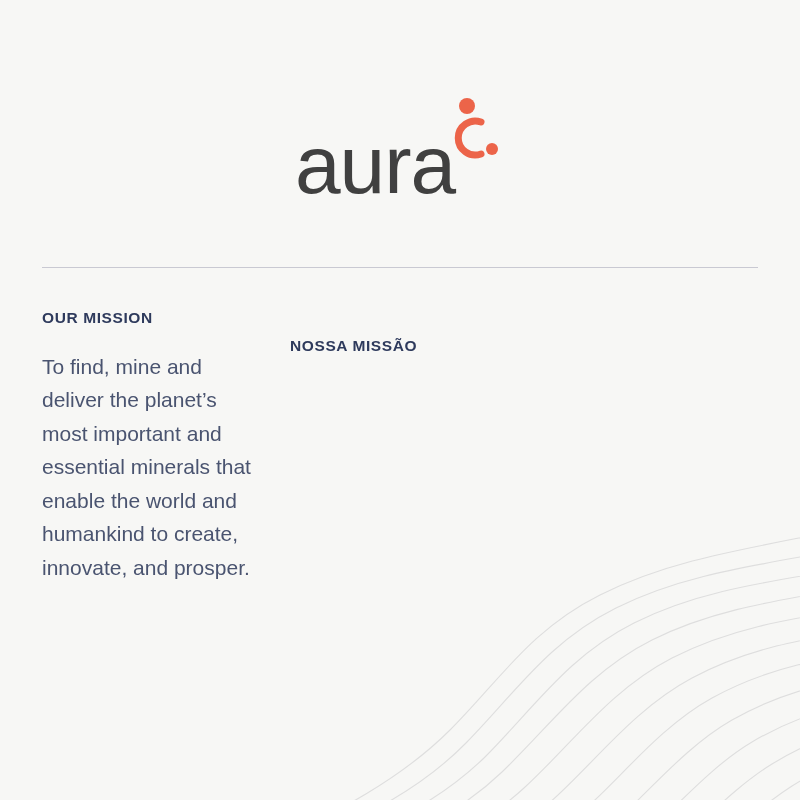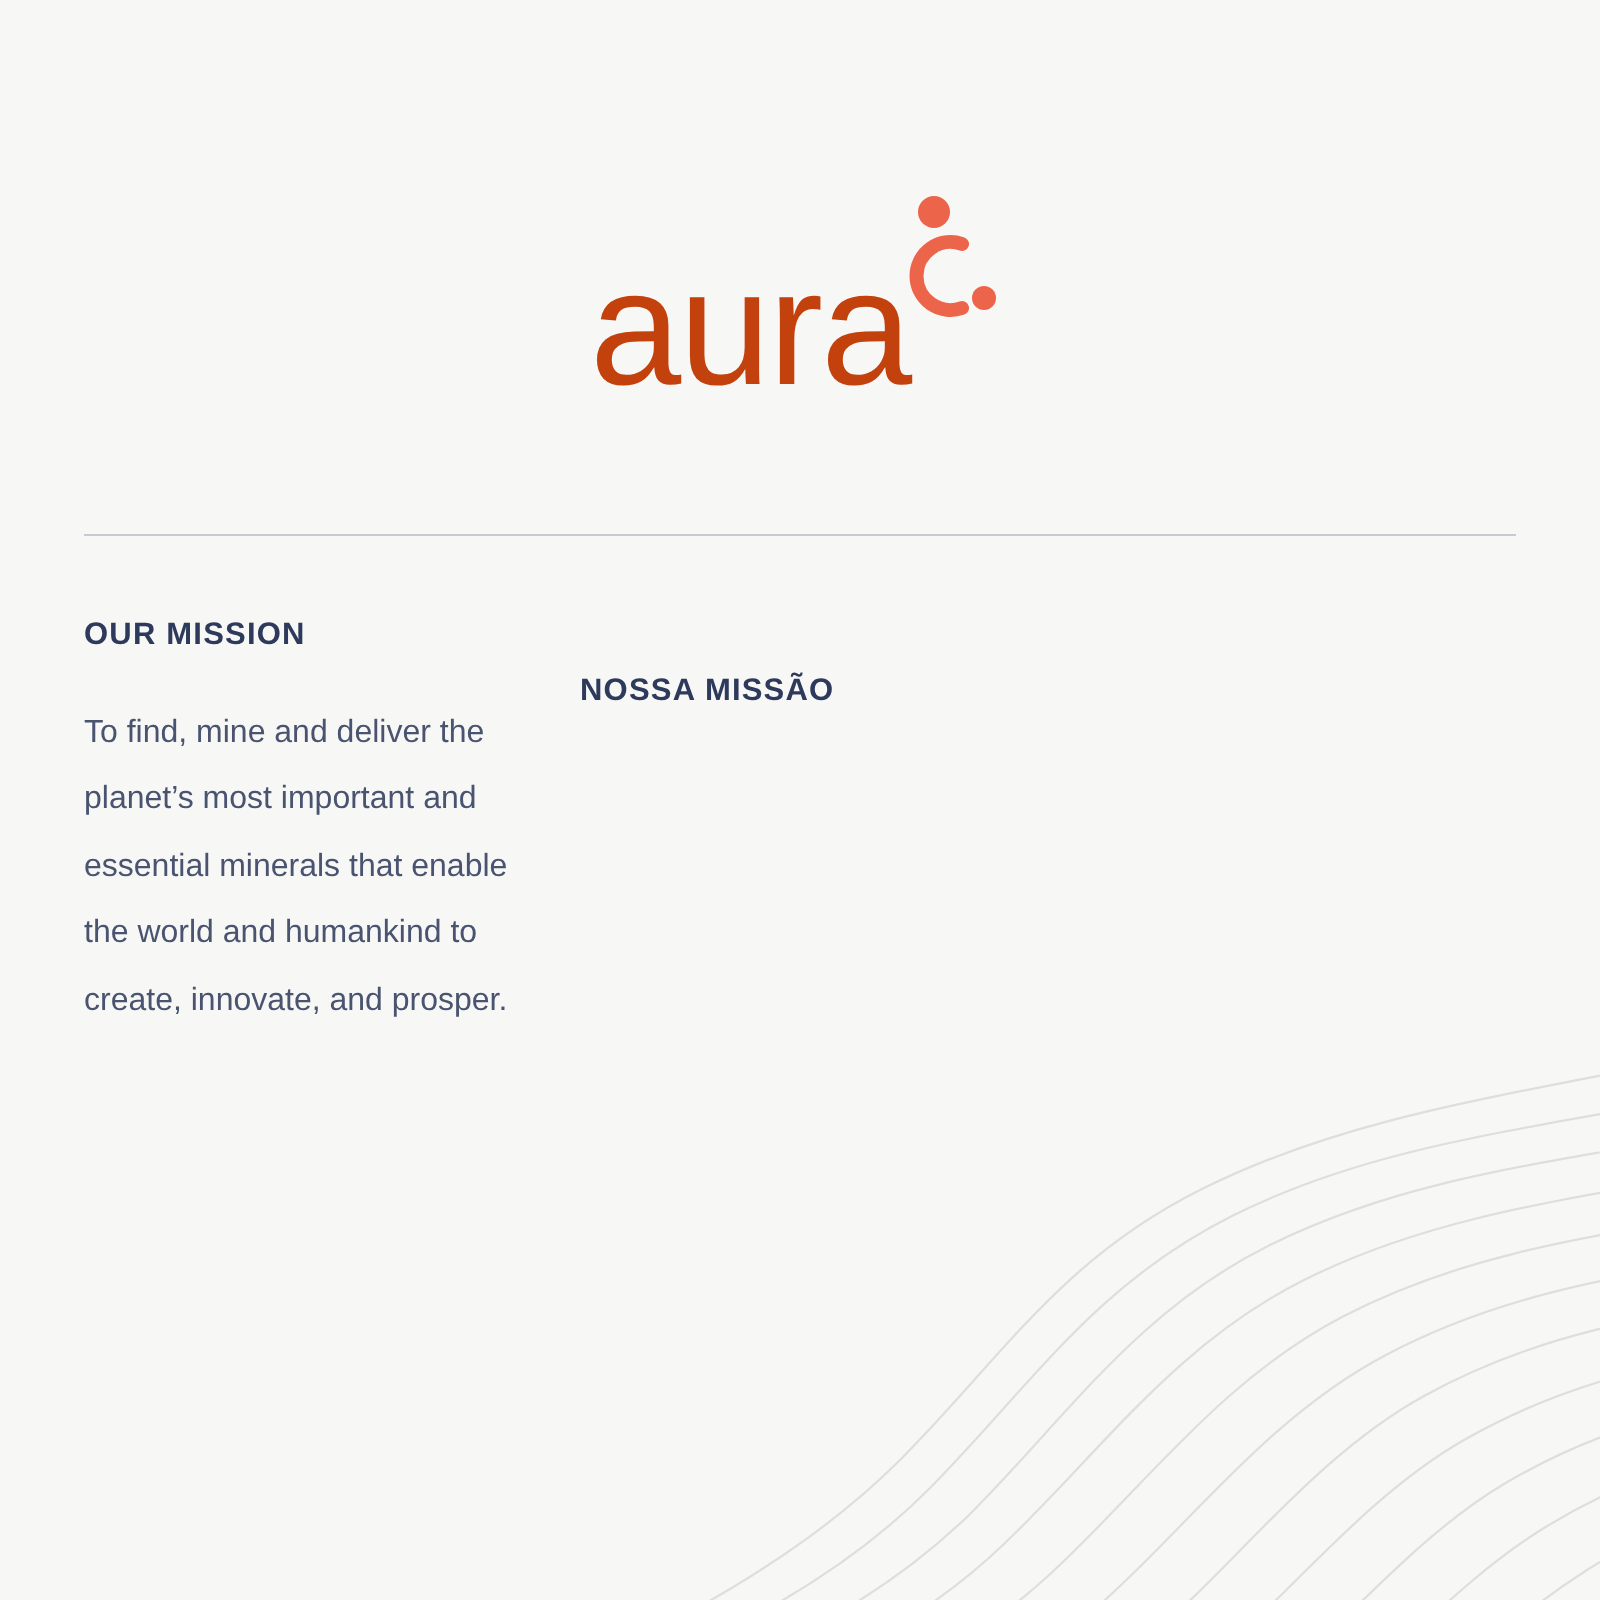--- a/index.html
+++ b/index.html
@@ -49,21 +49,21 @@
     width: 210px;
     height: 120px;
   }
   .logo-word {
     position: absolute;
     left: 0;
     top: 28px;
     font-family: "Liberation Sans", sans-serif;
     font-size: 82px;
     letter-spacing: -1px;
-    color: #c2410c;
+    color: #404040;
     font-weight: 400;
     line-height: 1;
   }
   .logo-mark {
     position: absolute;
     left: 152px;
     top: 0;
     width: 60px;
     height: 70px;
   }
@@ -95,21 +95,21 @@
   .col + .col { margin-left: -8px; margin-top: 28px; }
   .col-heading {
     font-size: 15.5px;
     font-weight: bold;
     letter-spacing: 0.6px;
     color: #2e3a5c;
     margin: 0 0 22px 0;
     line-height: 1.2;
   }
   .col-body {
-    font-size: 16px;
+    font-size: 21px;
     line-height: 33.5px;
     color: #4a5470;
     margin: 0;
     max-width: 215px;
     font-weight: 400;
   }
   .col:nth-child(2) .col-body { max-width: 210px; }
   .col:nth-child(3) .col-body { max-width: 212px; }
 </style>
 </head>

